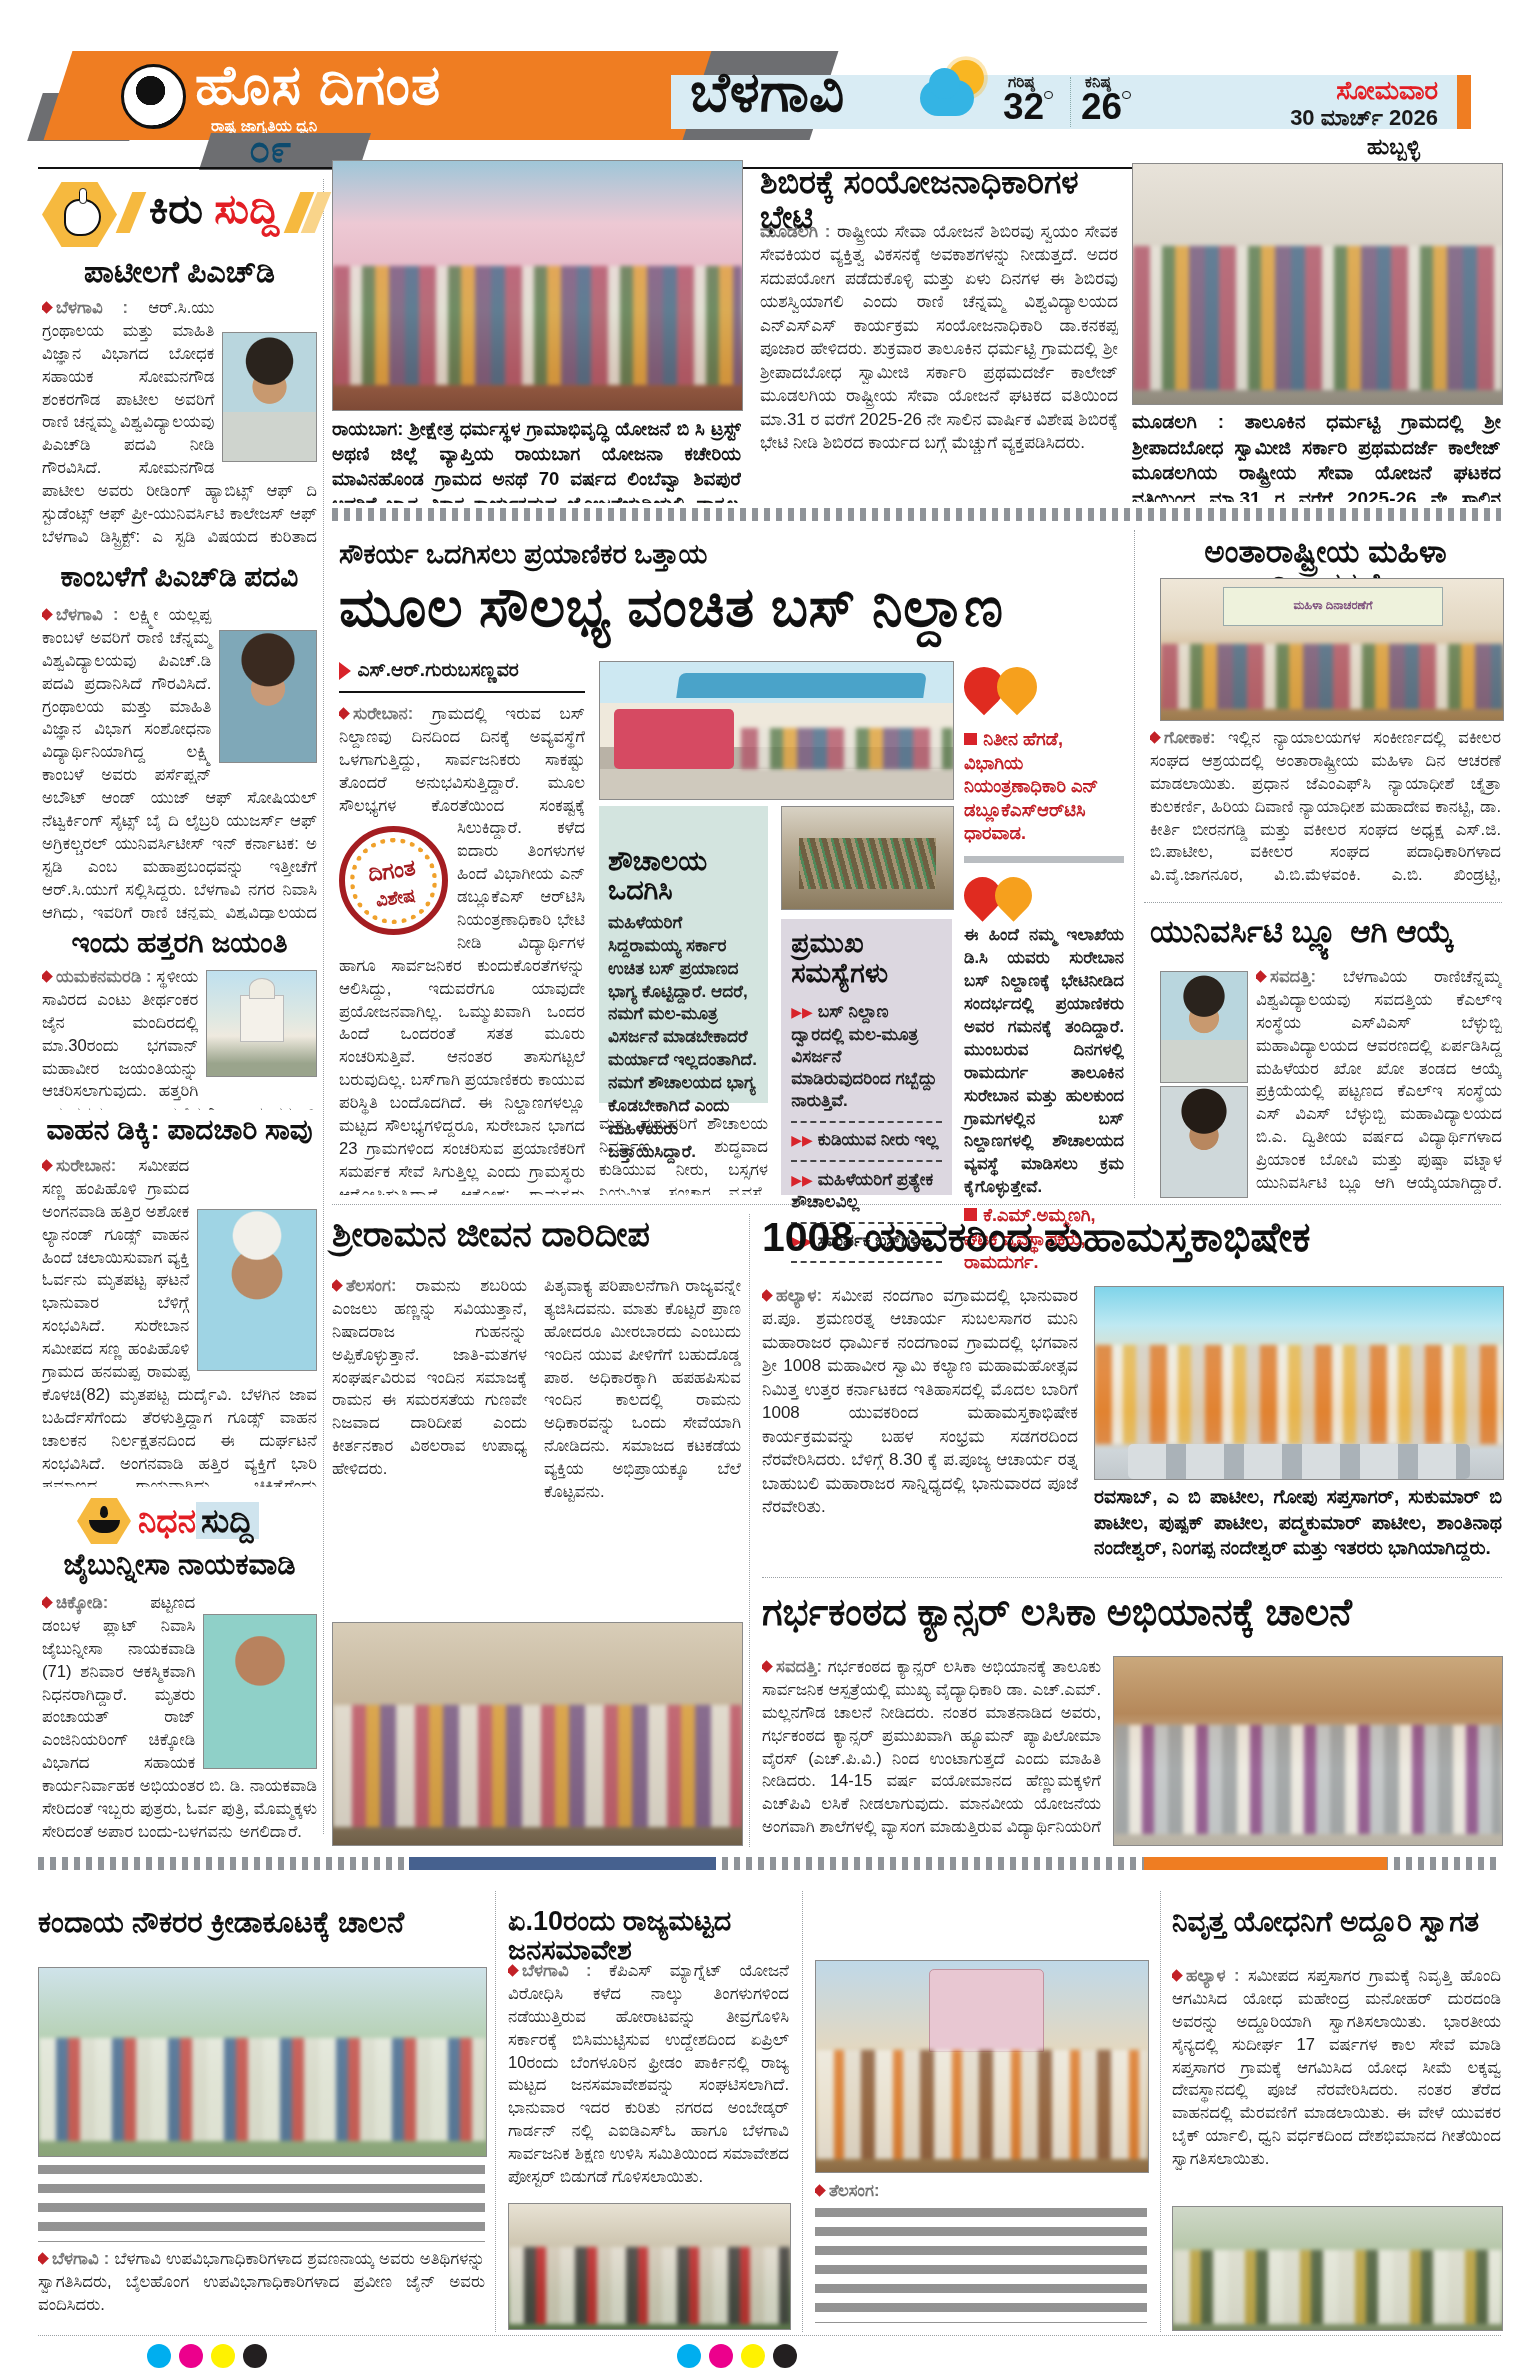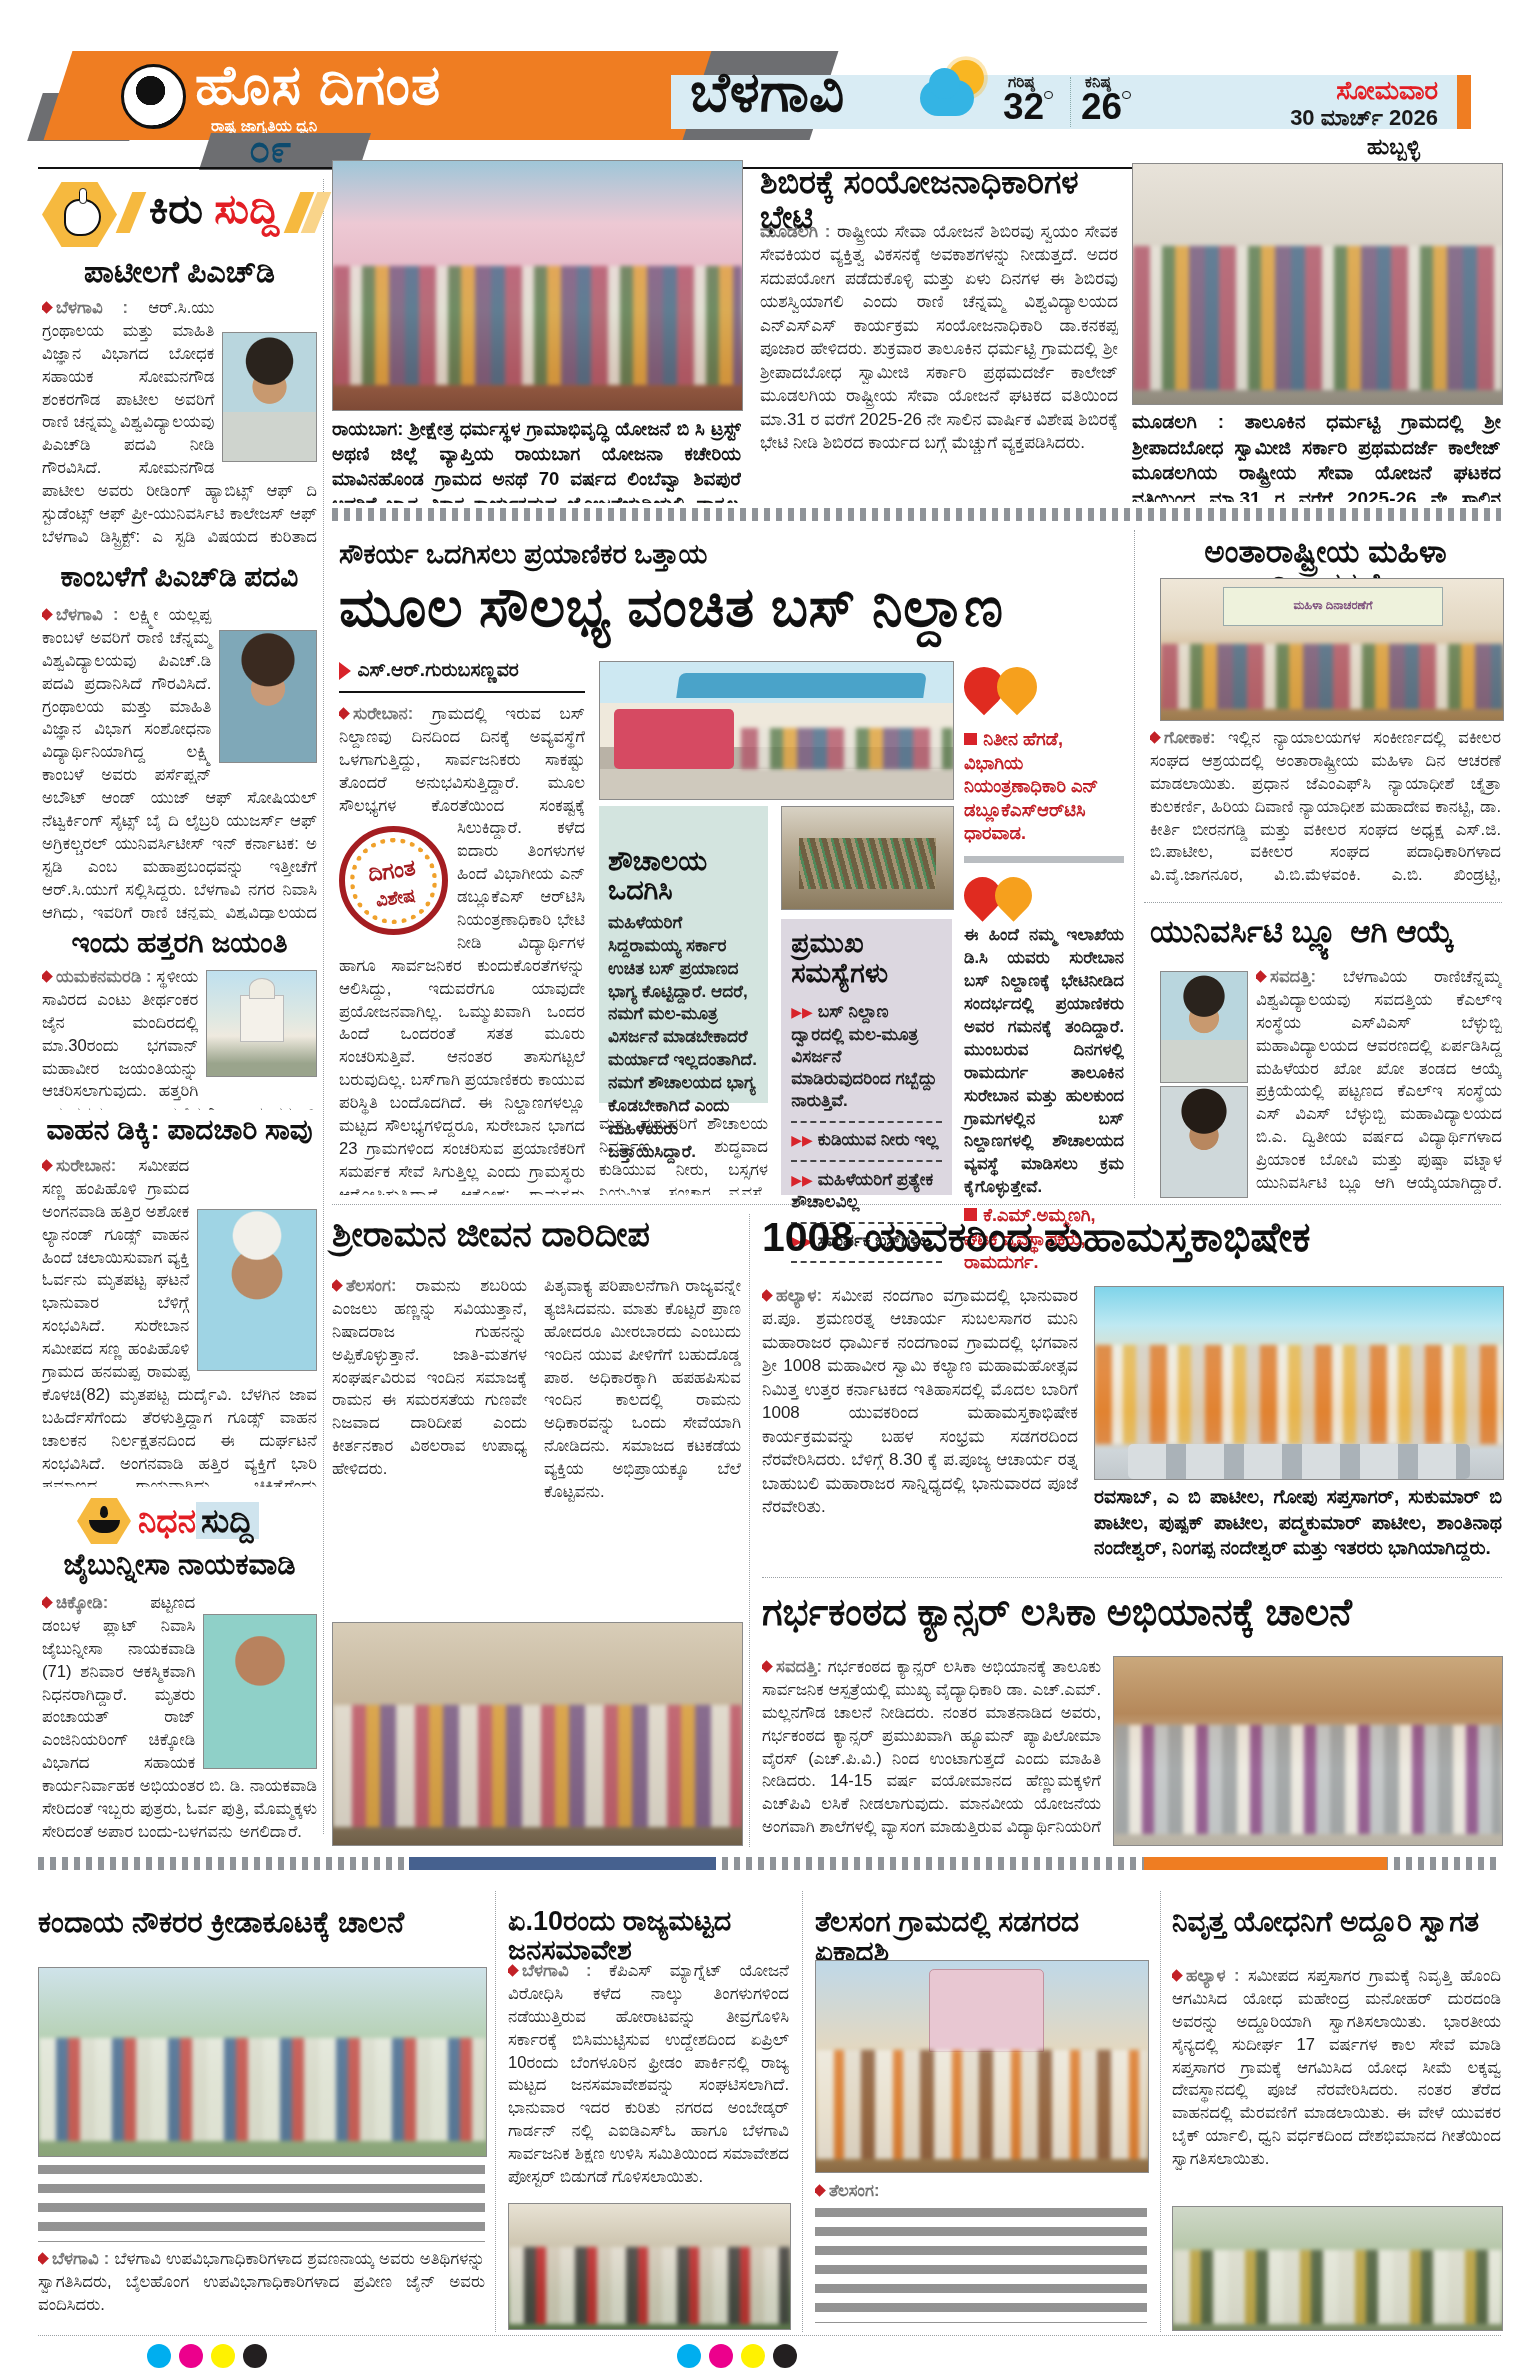--- a/index.html
+++ b/index.html
@@ -282,21 +282,20 @@
   <div class="abs hd" style="left:508px;top:1907px;width:281px;font-size:27px;">ಏ.10ರಂದು ರಾಜ್ಯಮಟ್ಟದ ಜನಸಮಾವೇಶ</div>
   <div class="abs body-txt" style="left:508px;top:1960px;width:281px;height:236px;overflow:hidden;">
     <span class="dm"></span><span class="dateline">ಬೆಳಗಾವಿ :</span> <span>ಕೆಪಿಎಸ್ ಮ್ಯಾಗ್ನೆಟ್ ಯೋಜನೆ ವಿರೋಧಿಸಿ ಕಳೆದ ನಾಲ್ಕು ತಿಂಗಳುಗಳಿಂದ ನಡೆಯುತ್ತಿರುವ ಹೋರಾಟವನ್ನು ತೀವ್ರಗೊಳಿಸಿ ಸರ್ಕಾರಕ್ಕೆ ಬಿಸಿಮುಟ್ಟಿಸುವ ಉದ್ದೇಶದಿಂದ ಏಪ್ರಿಲ್ 10ರಂದು ಬೆಂಗಳೂರಿನ ಫ್ರೀಡಂ ಪಾರ್ಕಿನಲ್ಲಿ ರಾಜ್ಯ ಮಟ್ಟದ ಜನಸಮಾವೇಶವನ್ನು ಸಂಘಟಿಸಲಾಗಿದೆ. ಭಾನುವಾರ ಇದರ ಕುರಿತು ನಗರದ ಅಂಬೇಡ್ಕರ್ ಗಾರ್ಡನ್ ನಲ್ಲಿ ಎಐಡಿಎಸ್‌ಓ ಹಾಗೂ ಬೆಳಗಾವಿ ಸಾರ್ವಜನಿಕ ಶಿಕ್ಷಣ ಉಳಿಸಿ ಸಮಿತಿಯಿಂದ ಸಮಾವೇಶದ ಪೋಸ್ಟರ್ ಬಿಡುಗಡೆ ಗೊಳಿಸಲಾಯಿತು.</span>
   </div>
   <div class="photo" style="left:508px;top:2203px;width:281px;height:125px;background:linear-gradient(180deg,#e8e2d4 0%,#c8bfa8 40%,#6f8a5a 75%,#5a744a 100%);">
     <div class="crowd" style="height:62%;bottom:4%;background:repeating-linear-gradient(90deg,#e8e4da 0 15.3px,#3a3a3a 15.3px 27px,#c22026 27px 37px,#d8cfc0 37px 51px);"></div>
   </div>
 
   <div class="vdot" style="left:802px;top:1891px;height:441px;"></div>
 
-  <div class="abs hd" style="left:815px;top:1907px;width:332px;font-size:28px;">ತೆಲಸಂಗ ಗ್ರಾಮದಲ್ಲಿ ಸಡಗರದ ಏಕಾದಶಿ</div>
   <div class="photo" style="left:815px;top:1960px;width:332px;height:211px;background:linear-gradient(180deg,#bfd8e8 0%,#e2d8c2 40%,#caa86e 70%,#8a6a44 100%);">
     <div class="abs" style="left:34%;top:4%;width:34%;height:38%;background:#e8c7d2;border:1.3px solid #c2919e;border-radius:5.1px 5.1px 0 0;"></div>
     <div class="crowd" style="height:52%;bottom:6%;background:repeating-linear-gradient(90deg,#f2f0e8 0 18px,#e07a2a 18px 28px,#e8e4da 28px 45px,#8a5a3a 45px 59px);"></div>
   </div>
   <div class="abs body-txt" style="left:815px;top:2180px;width:332px;height:147px;overflow:hidden;">
     <span class="dm"></span><span class="dateline">ತೆಲಸಂಗ:</span>
     <div class="faux" style="width:100%;height:115px;margin-top:5.1px;"></div>
   </div>
 
   <div class="vdot" style="left:1160px;top:1891px;height:441px;"></div>

